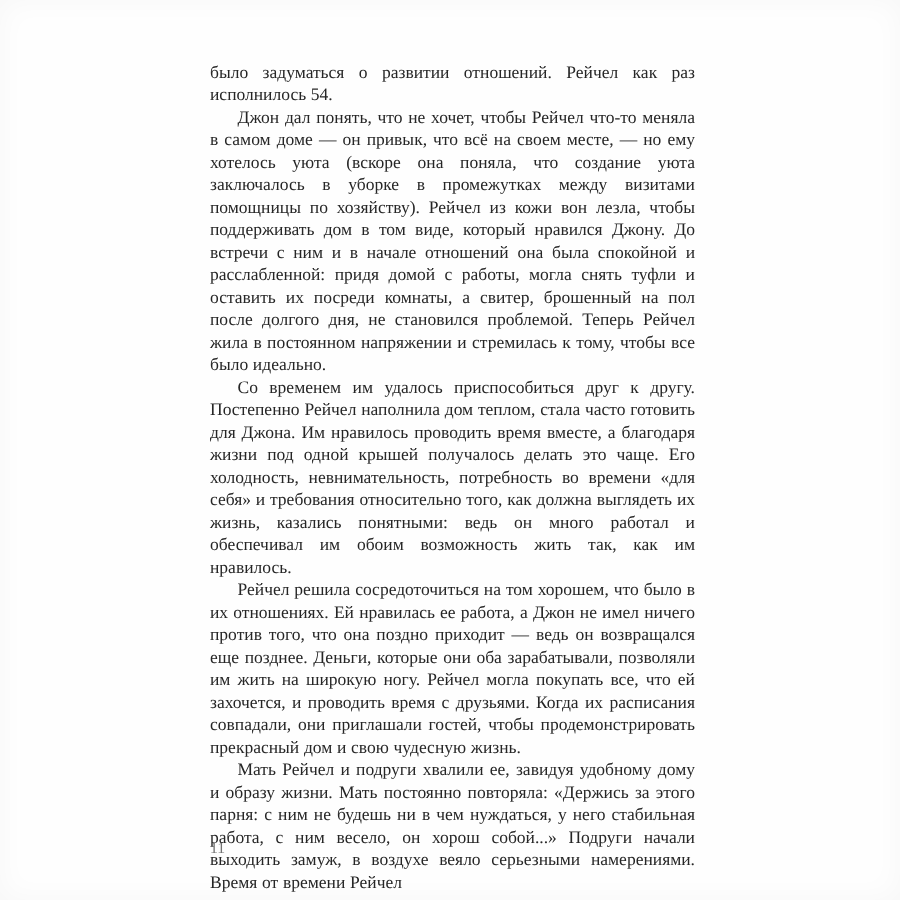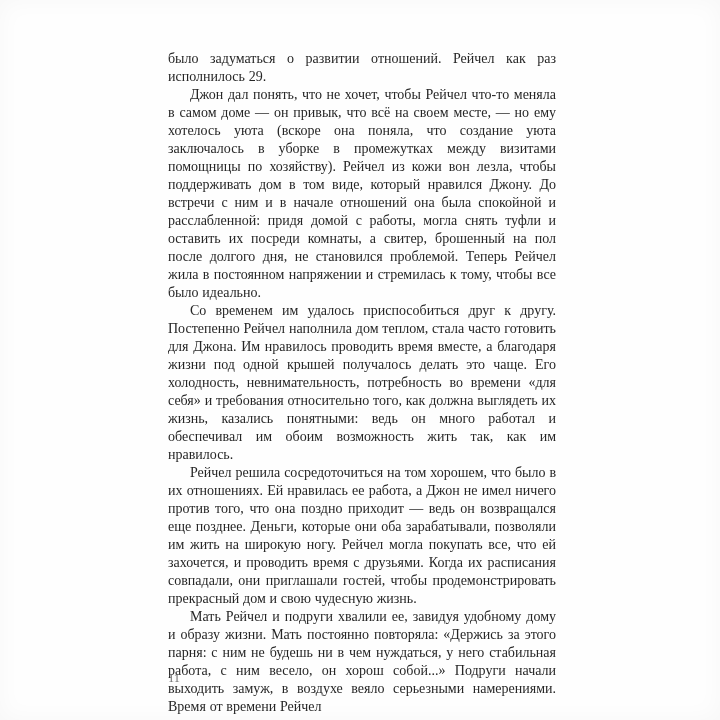--- a/index.html
+++ b/index.html
@@ -44,20 +44,20 @@
     text-align: left;
     font-size: 12.5px;
     color: #737373;
   }
 </style>
 </head>
 <body>
 
 <div class="book-page">
   <div class="text-column" id="paragraph-host">
-      <p class="para" lang="ru">было задуматься о развитии отношений. Рейчел как раз исполнилось 29.</p>
+      <p class="para" lang="ru">было задуматься о развитии отношений. Рейчел как раз исполнилось 54.</p>
       <p class="para indent" lang="ru">Джон дал понять, что не хочет, чтобы Рейчел что-то меняла в самом доме — он привык, что всё на своем месте, — но ему хотелось уюта (вскоре она поняла, что создание уюта заключалось в уборке в промежутках между визитами помощницы по хозяйству). Рейчел из кожи вон лезла, чтобы поддерживать дом в том виде, который нравился Джону. До встречи с ним и в начале отношений она была спокойной и расслабленной: придя домой с работы, могла снять туфли и оставить их посреди комнаты, а свитер, брошенный на пол после долгого дня, не становился проблемой. Теперь Рейчел жила в постоянном напряжении и стремилась к тому, чтобы все было идеально.</p>
       <p class="para indent" lang="ru">Со временем им удалось приспособиться друг к другу. Постепенно Рейчел наполнила дом теплом, стала часто готовить для Джона. Им нравилось проводить время вместе, а благодаря жизни под одной крышей получалось делать это чаще. Его холодность, невнимательность, потребность во времени «для себя» и требования относительно того, как должна выглядеть их жизнь, казались понятными: ведь он много работал и обеспечивал им обоим возможность жить так, как им нравилось.</p>
       <p class="para indent" lang="ru">Рейчел решила сосредоточиться на том хорошем, что было в их отношениях. Ей нравилась ее работа, а Джон не имел ничего против того, что она поздно приходит — ведь он возвращался еще позднее. Деньги, которые они оба зарабатывали, позволяли им жить на широкую ногу. Рейчел могла покупать все, что ей захочется, и проводить время с друзьями. Когда их расписания совпадали, они приглашали гостей, чтобы продемонстрировать прекрасный дом и свою чудесную жизнь.</p>
       <p class="para indent" lang="ru">Мать Рейчел и подруги хвалили ее, завидуя удобному дому и образу жизни. Мать постоянно повторяла: «Держись за этого парня: с ним не будешь ни в чем нуждаться, у него стабильная работа, с ним весело, он хорош собой...» Подруги начали выходить замуж, в воздухе веяло серьезными намерениями. Время от времени Рейчел</p>
     </div>
   <div class="page-number">11</div>
 </div>
 
 </body></html>

